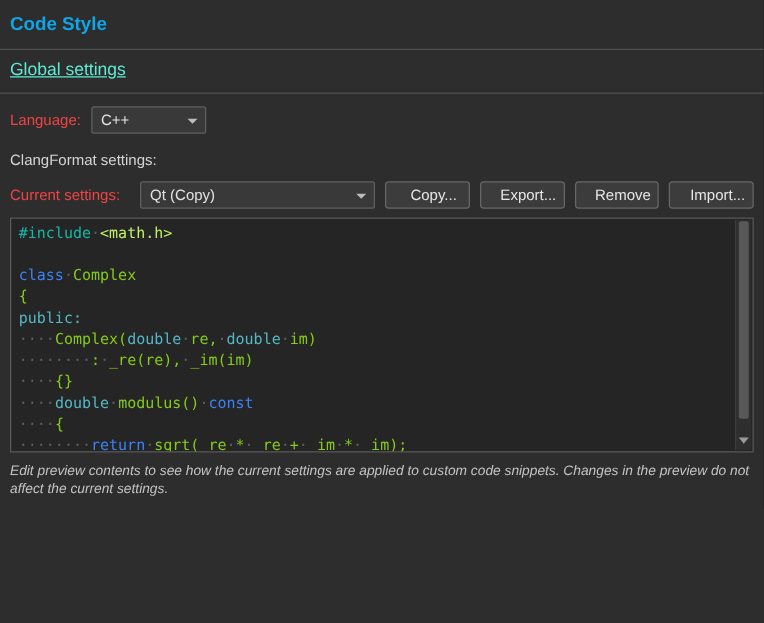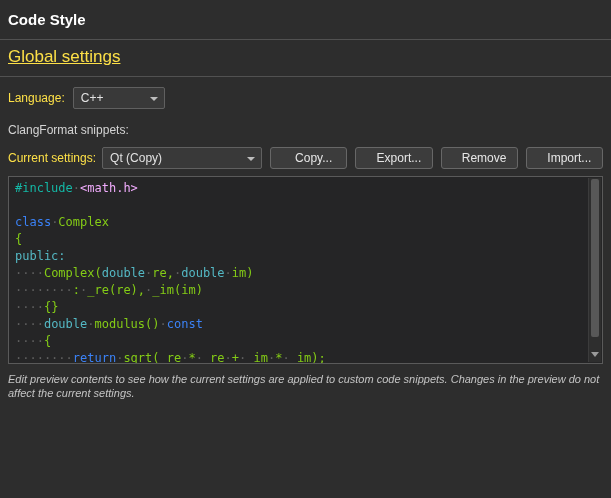--- a/index.html
+++ b/index.html
@@ -6,27 +6,27 @@
   html,body { background:#222; }
   .page {
     width: 611px; height: 498px;
     background: #2d2d2d;
     font-family: "Liberation Sans", sans-serif;
     color: #d4d4d4;
     padding: 8px;
     overflow: hidden;
     position: relative;
   }
-  .page-title { font-size: 15px; font-weight: bold; color: #ffffff; line-height: 20px; margin-top: 2px; }
+  .page-title { font-size: 15px; font-weight: bold; color: #0ea5e9; line-height: 20px; margin-top: 2px; }
   .sep { height: 1px; background: #515151; margin: 9px -8px 0 -8px; }
   .link-row { margin-top: 7px; }
-  .link { font-size: 17px; color: #fde047; text-decoration: underline; cursor: pointer; display: inline-block; }
+  .link { font-size: 14px; color: #5eead4; text-decoration: underline; cursor: pointer; display: inline-block; }
   .row { display: flex; align-items: center; }
   .language-row { margin-top: 10px; }
-  .label { font-size: 12px; color: #fde047; }
+  .label { font-size: 12px; color: #ef4444; }
   .combo {
     position: relative;
     height: 22px;
     background: #393939;
     border: 1px solid #606060;
     border-radius: 2px;
     display: inline-flex;
     align-items: center;
     padding: 0 20px 0 7px;
     font-size: 12px;
@@ -59,21 +59,21 @@
     flex: none;
   }
   .check-row .box.checked::after { content: "✓"; }
   .check-row .cb-label { font-size: 12px; }
   .check-row.disabled { cursor: default; }
   .check-row.disabled .box { border-color: #555; background: #313131; color: #7c7c7c; }
   .check-row.disabled .cb-label { color: #7a7a7a; }
   .mode-combo { margin-top: 11px; width: 112px; }
   .override-row { margin-top: 14px; }
   .current-row { margin-top: 10px; }
-  .current-combo { width: 160px; margin-left: 6px; align-items: center; }
+  .current-combo { width: 188px; margin-left: 16px; align-items: center; }
   .btn {
     flex: 1;
     margin-left: 8px;
     height: 22px;
     background: #3c3c3c;
     border: 1px solid #676767;
     border-radius: 3px;
     color: #e6e6e6;
     font-family: "Liberation Sans", sans-serif;
     font-size: 12px;
@@ -92,21 +92,21 @@
     position: absolute; left: 0; top: 0; right: 14px; bottom: 0;
     padding: 3px 0 0 6px;
     font-family: "DejaVu Sans Mono", monospace;
     font-size: 12px;
     line-height: 17px;
     white-space: pre;
     overflow: hidden;
   }
   .code-line { height: 17px; }
   .tok-pp  { color: #14b8a6; }
-  .tok-inc { color: #f0abfc; text-align: center; }
+  .tok-inc { color: #bef264; text-align: center; }
   .tok-kw  { color: #54b8c4; text-align: center; }
   .tok-kwi { color: #3b82f6; }
   .tok-txt { color: #84cc16; }
   .tok-ws  { color: #5f5f5f; }
   .vscroll {
     position: absolute; top: 1px; right: 1px; bottom: 1px; width: 13px;
     background: #2e2e2e;
     border-left: 1px solid #3c3c3c;
   }
   .vscroll .thumb {
@@ -147,21 +147,21 @@
   <div class="sep"></div>
 
   <div class="row language-row">
     <span class="label">Language:</span>
     <div class="combo" style="margin-left:8px; width:92px;">
       <span>C++</span>
       <span class="arrow"></span>
     </div>
   </div>
 
-  <div class="section-label">ClangFormat snippets:</div>
+  <div class="section-label">ClangFormat settings:</div>
 
 
   <div class="row current-row">
     <span class="label">Current settings:</span>
     <div class="combo current-combo">
       <span>Qt (Copy)</span>
       <span class="arrow"></span>
     </div>
     <button class="btn">Copy...</button>
     <button class="btn">Export...</button>

